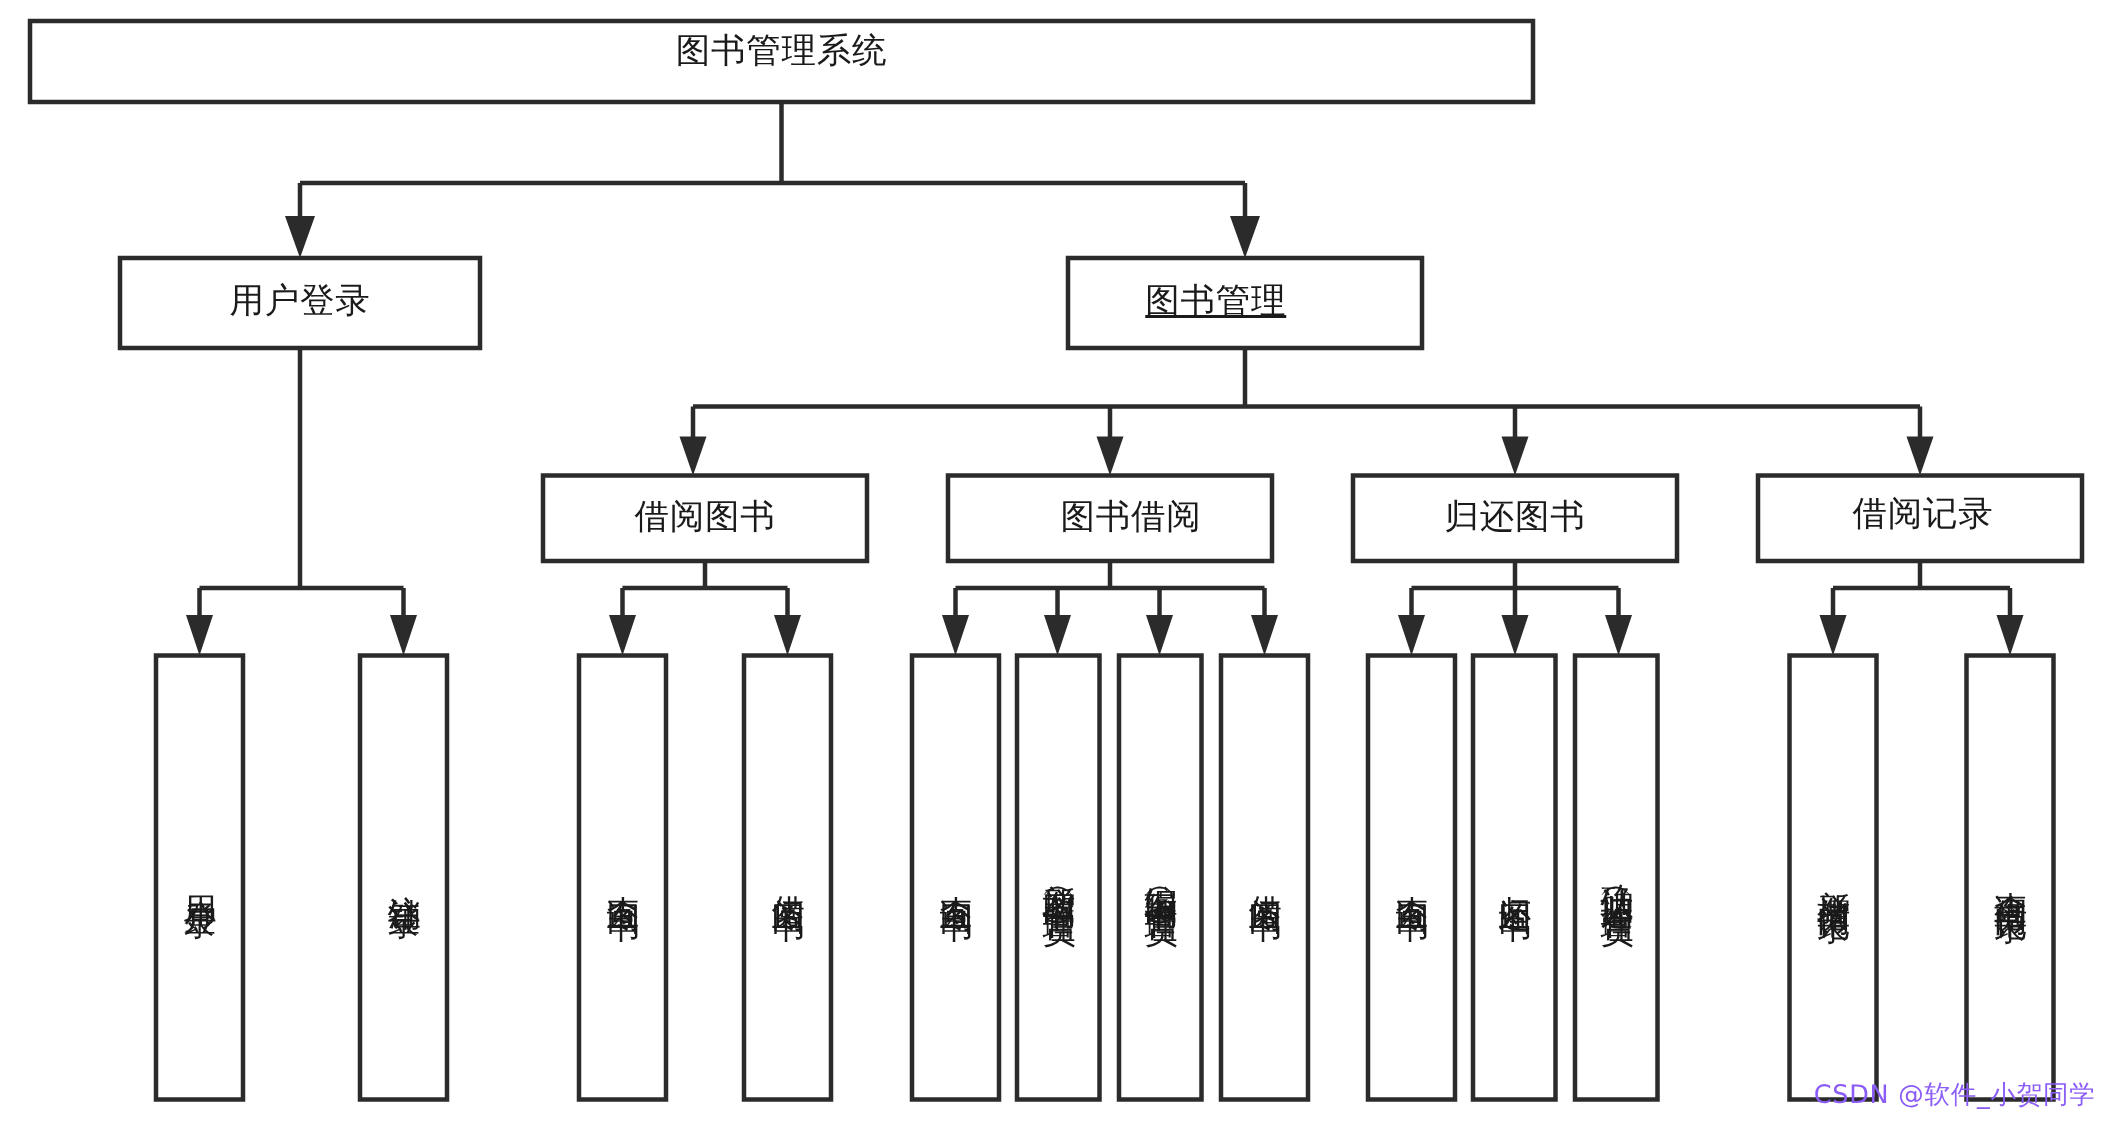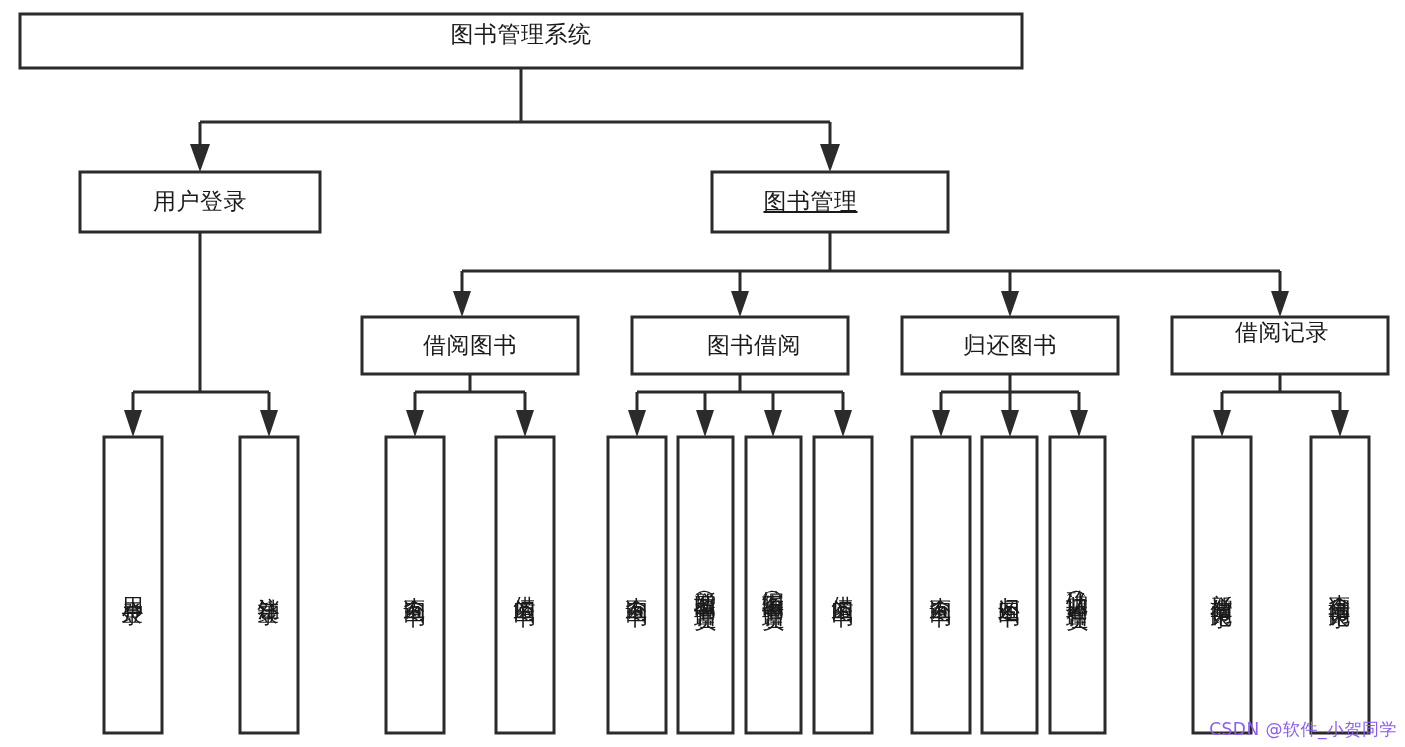--- a/index.html
+++ b/index.html
@@ -191,21 +191,21 @@
   </svg>
 
   <div class="node-label horizontal" style="left:20px; top:14px; width:1002px; height:42px;">图书管理系统</div>
 
   <div class="node-label horizontal" style="left:80px; top:172px; width:240px; height:60px;">用户登录</div>
   <div class="node-label horizontal" style="left:712px; top:172px; width:197px; height:60px;text-decoration:underline;">图书管理</div>
 
   <div class="node-label horizontal" style="left:362px; top:317px; width:216px; height:57px;">借阅图书</div>
   <div class="node-label horizontal" style="left:632px; top:317px; width:216px; height:57px;margin-left:14px;">图书借阅</div>
   <div class="node-label horizontal" style="left:902px; top:317px; width:216px; height:57px;">归还图书</div>
-  <div class="node-label horizontal" style="left:1172px; top:304px; width:220px; height:57px;">借阅记录</div>
+  <div class="node-label horizontal" style="left:1172px; top:315px; width:220px; height:57px;">借阅记录</div>
 
   <div class="node-label vertical" style="left:104px; top:437px; width:58px; height:296px;">用户登录</div>
   <div class="node-label vertical" style="left:240px; top:437px; width:58px; height:296px;">注销登录</div>
 
   <div class="node-label vertical" style="left:386px; top:437px; width:58px; height:296px;">查询图书</div>
   <div class="node-label vertical" style="left:496px; top:437px; width:58px; height:296px;">借阅图书</div>
 
   <div class="node-label vertical" style="left:608px; top:437px; width:58px; height:296px;">查询图书</div>
   <div class="node-label vertical" style="left:678px; top:437px; width:55px; height:296px;">新增图书（管理员）</div>
   <div class="node-label vertical" style="left:746px; top:437px; width:55px; height:296px;">编辑图书（管理员）</div>

